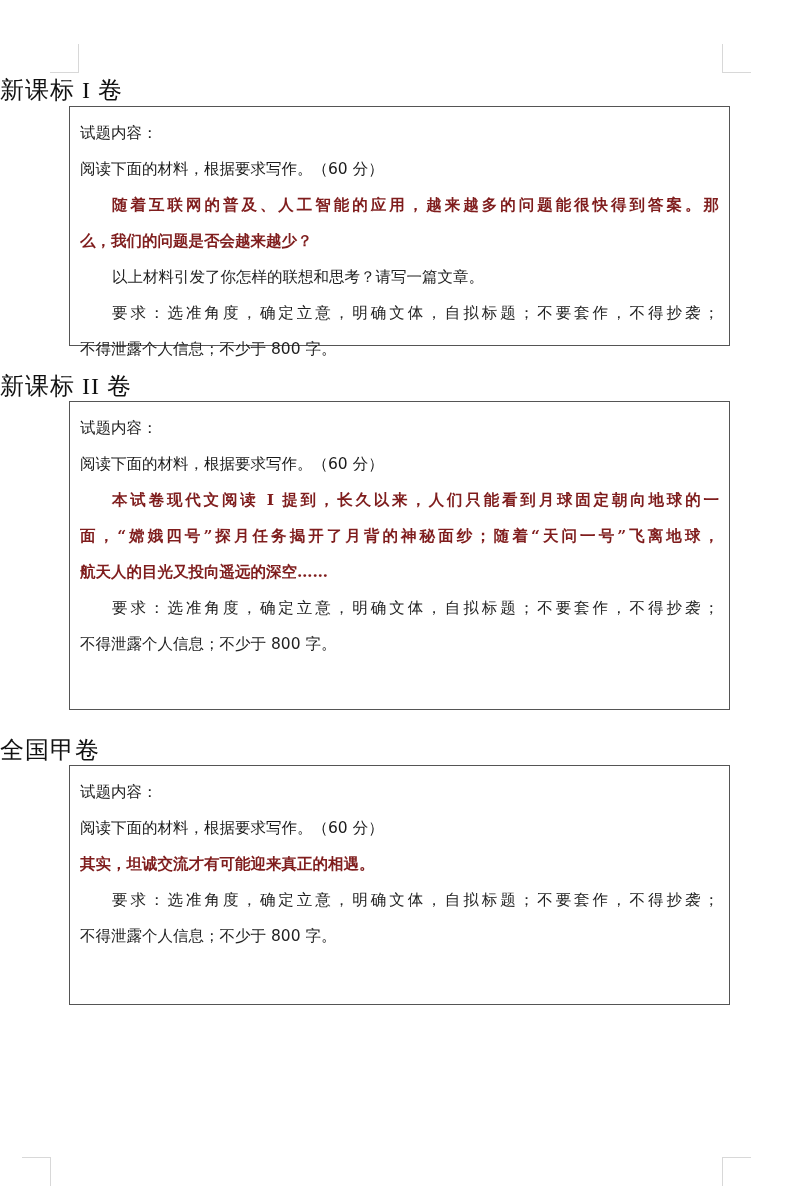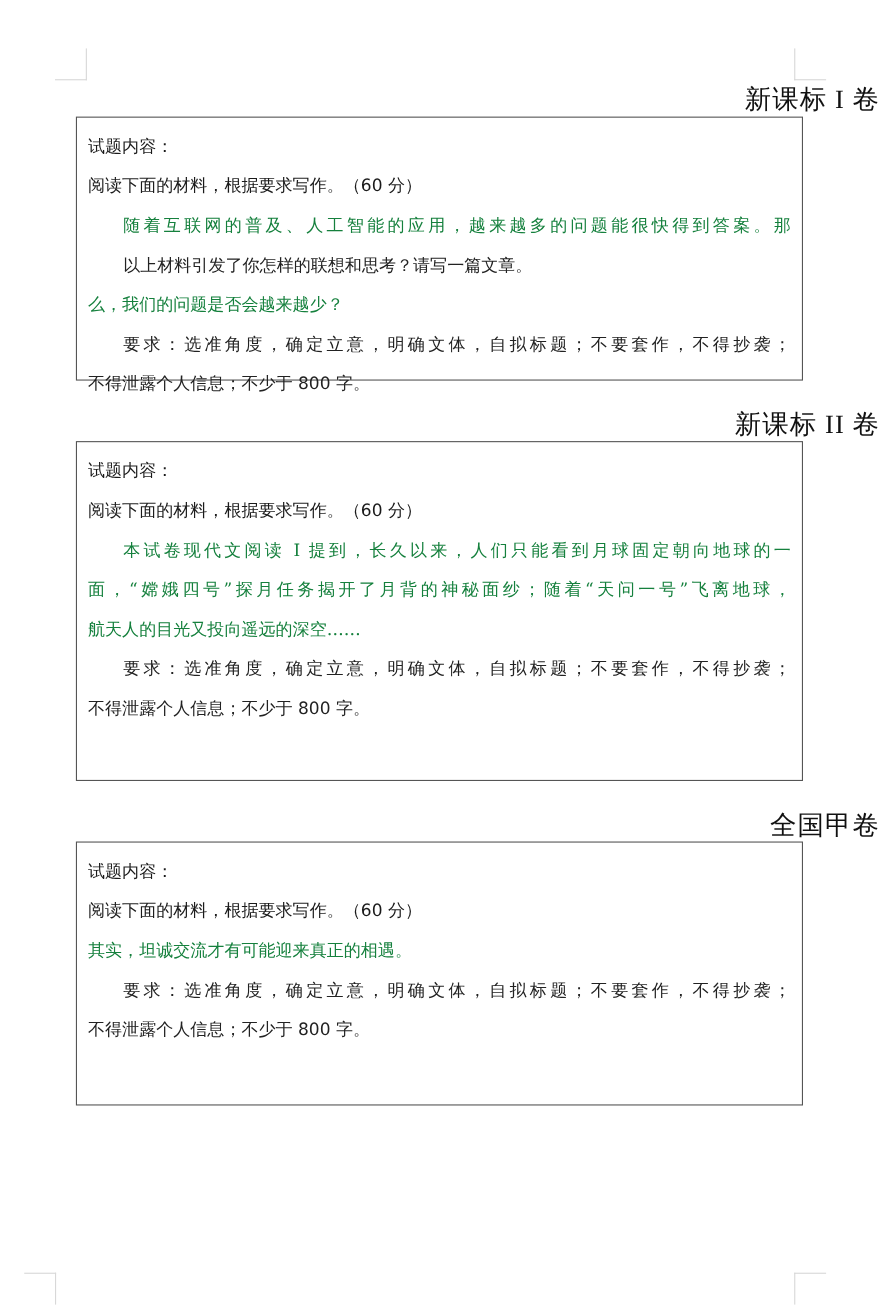--- a/index.html
+++ b/index.html
@@ -3,46 +3,46 @@
   <meta charset="utf-8">
   <style>
     html, body { margin:0; padding:0; }
     body { width:800px; height:1188px; background:#ffffff; position:relative; overflow:hidden;
       font-family:"DejaVu Serif", "Liberation Serif", serif; color:#1a1a1a; }
     .crop { position:absolute; width:28px; height:28px; border-color:#d8d8d8; border-style:solid; border-width:0; }
     .crop.tl { left:50px; top:44px; border-right-width:1px; border-bottom-width:1px; }
     .crop.tr { left:722px; top:44px; border-left-width:1px; border-bottom-width:1px; }
     .crop.bl { left:22px; top:1157px; border-right-width:1px; border-top-width:1px; }
     .crop.br { left:722px; top:1157px; border-left-width:1px; border-top-width:1px; }
-    .section-title { position:absolute; left:0; width:800px; text-align:right;
+    .section-title { position:absolute; left:0; width:800px; text-align:left;
       font-family:"Liberation Serif", "DejaVu Serif", serif; font-size:24px; color:#111; letter-spacing:1px; }
     .box { position:absolute; left:69px; width:661px; border:1.5px solid #555; box-sizing:border-box;
       padding:8px 10px 0 10px; }
     .line { font-size:16px; line-height:36px; height:36px; white-space:nowrap; overflow:hidden; }
     .bold { font-weight:normal; font-family:"DejaVu Sans", "Liberation Sans", sans-serif; font-size:15.5px; }
-    .kai { font-family:"DejaVu Serif", "Liberation Serif", serif; font-size:15.5px; color:#15803d; }
+    .kai { font-family:"DejaVu Serif", "Liberation Serif", serif; font-size:15.5px; color:#7f1d1d;font-weight:bold; }
     .sans { font-family:"DejaVu Sans", "Liberation Sans", sans-serif; font-size:15.5px; color:#222; }
     .indent { padding-left:32px; }
     .just { text-align:justify; text-align-last:justify; }
   </style>
 </head>
 <body>
 
 <div class="crop tl"></div>
 <div class="crop tr"></div>
 <div class="crop bl"></div>
 <div class="crop br"></div>
 
 <div class="section-title" style="top:74px;">新课标 I 卷</div>
 <div class="box" style="top:106px; height:240px;">
   <div class="line bold">试题内容：</div>
   <div class="line bold">阅读下面的材料，根据要求写作。（60 分）</div>
   <div class="line kai indent just">随着互联网的普及、人工智能的应用，越来越多的问题能很快得到答案。那</div>
+  <div class="line kai">么，我们的问题是否会越来越少？</div>
   <div class="line sans indent">以上材料引发了你怎样的联想和思考？请写一篇文章。</div>
-  <div class="line kai">么，我们的问题是否会越来越少？</div>
   <div class="line sans indent just">要求：选准角度，确定立意，明确文体，自拟标题；不要套作，不得抄袭；</div>
   <div class="line sans">不得泄露个人信息；不少于 800 字。</div>
 </div>
 
 <div class="section-title" style="top:370px;">新课标 II 卷</div>
 <div class="box" style="top:401px; height:309px;">
   <div class="line bold">试题内容：</div>
   <div class="line bold">阅读下面的材料，根据要求写作。（60 分）</div>
   <div class="line kai indent just">本试卷现代文阅读 I 提到，长久以来，人们只能看到月球固定朝向地球的一</div>
   <div class="line kai just">面，“嫦娥四号”探月任务揭开了月背的神秘面纱；随着“天问一号”飞离地球，</div>

